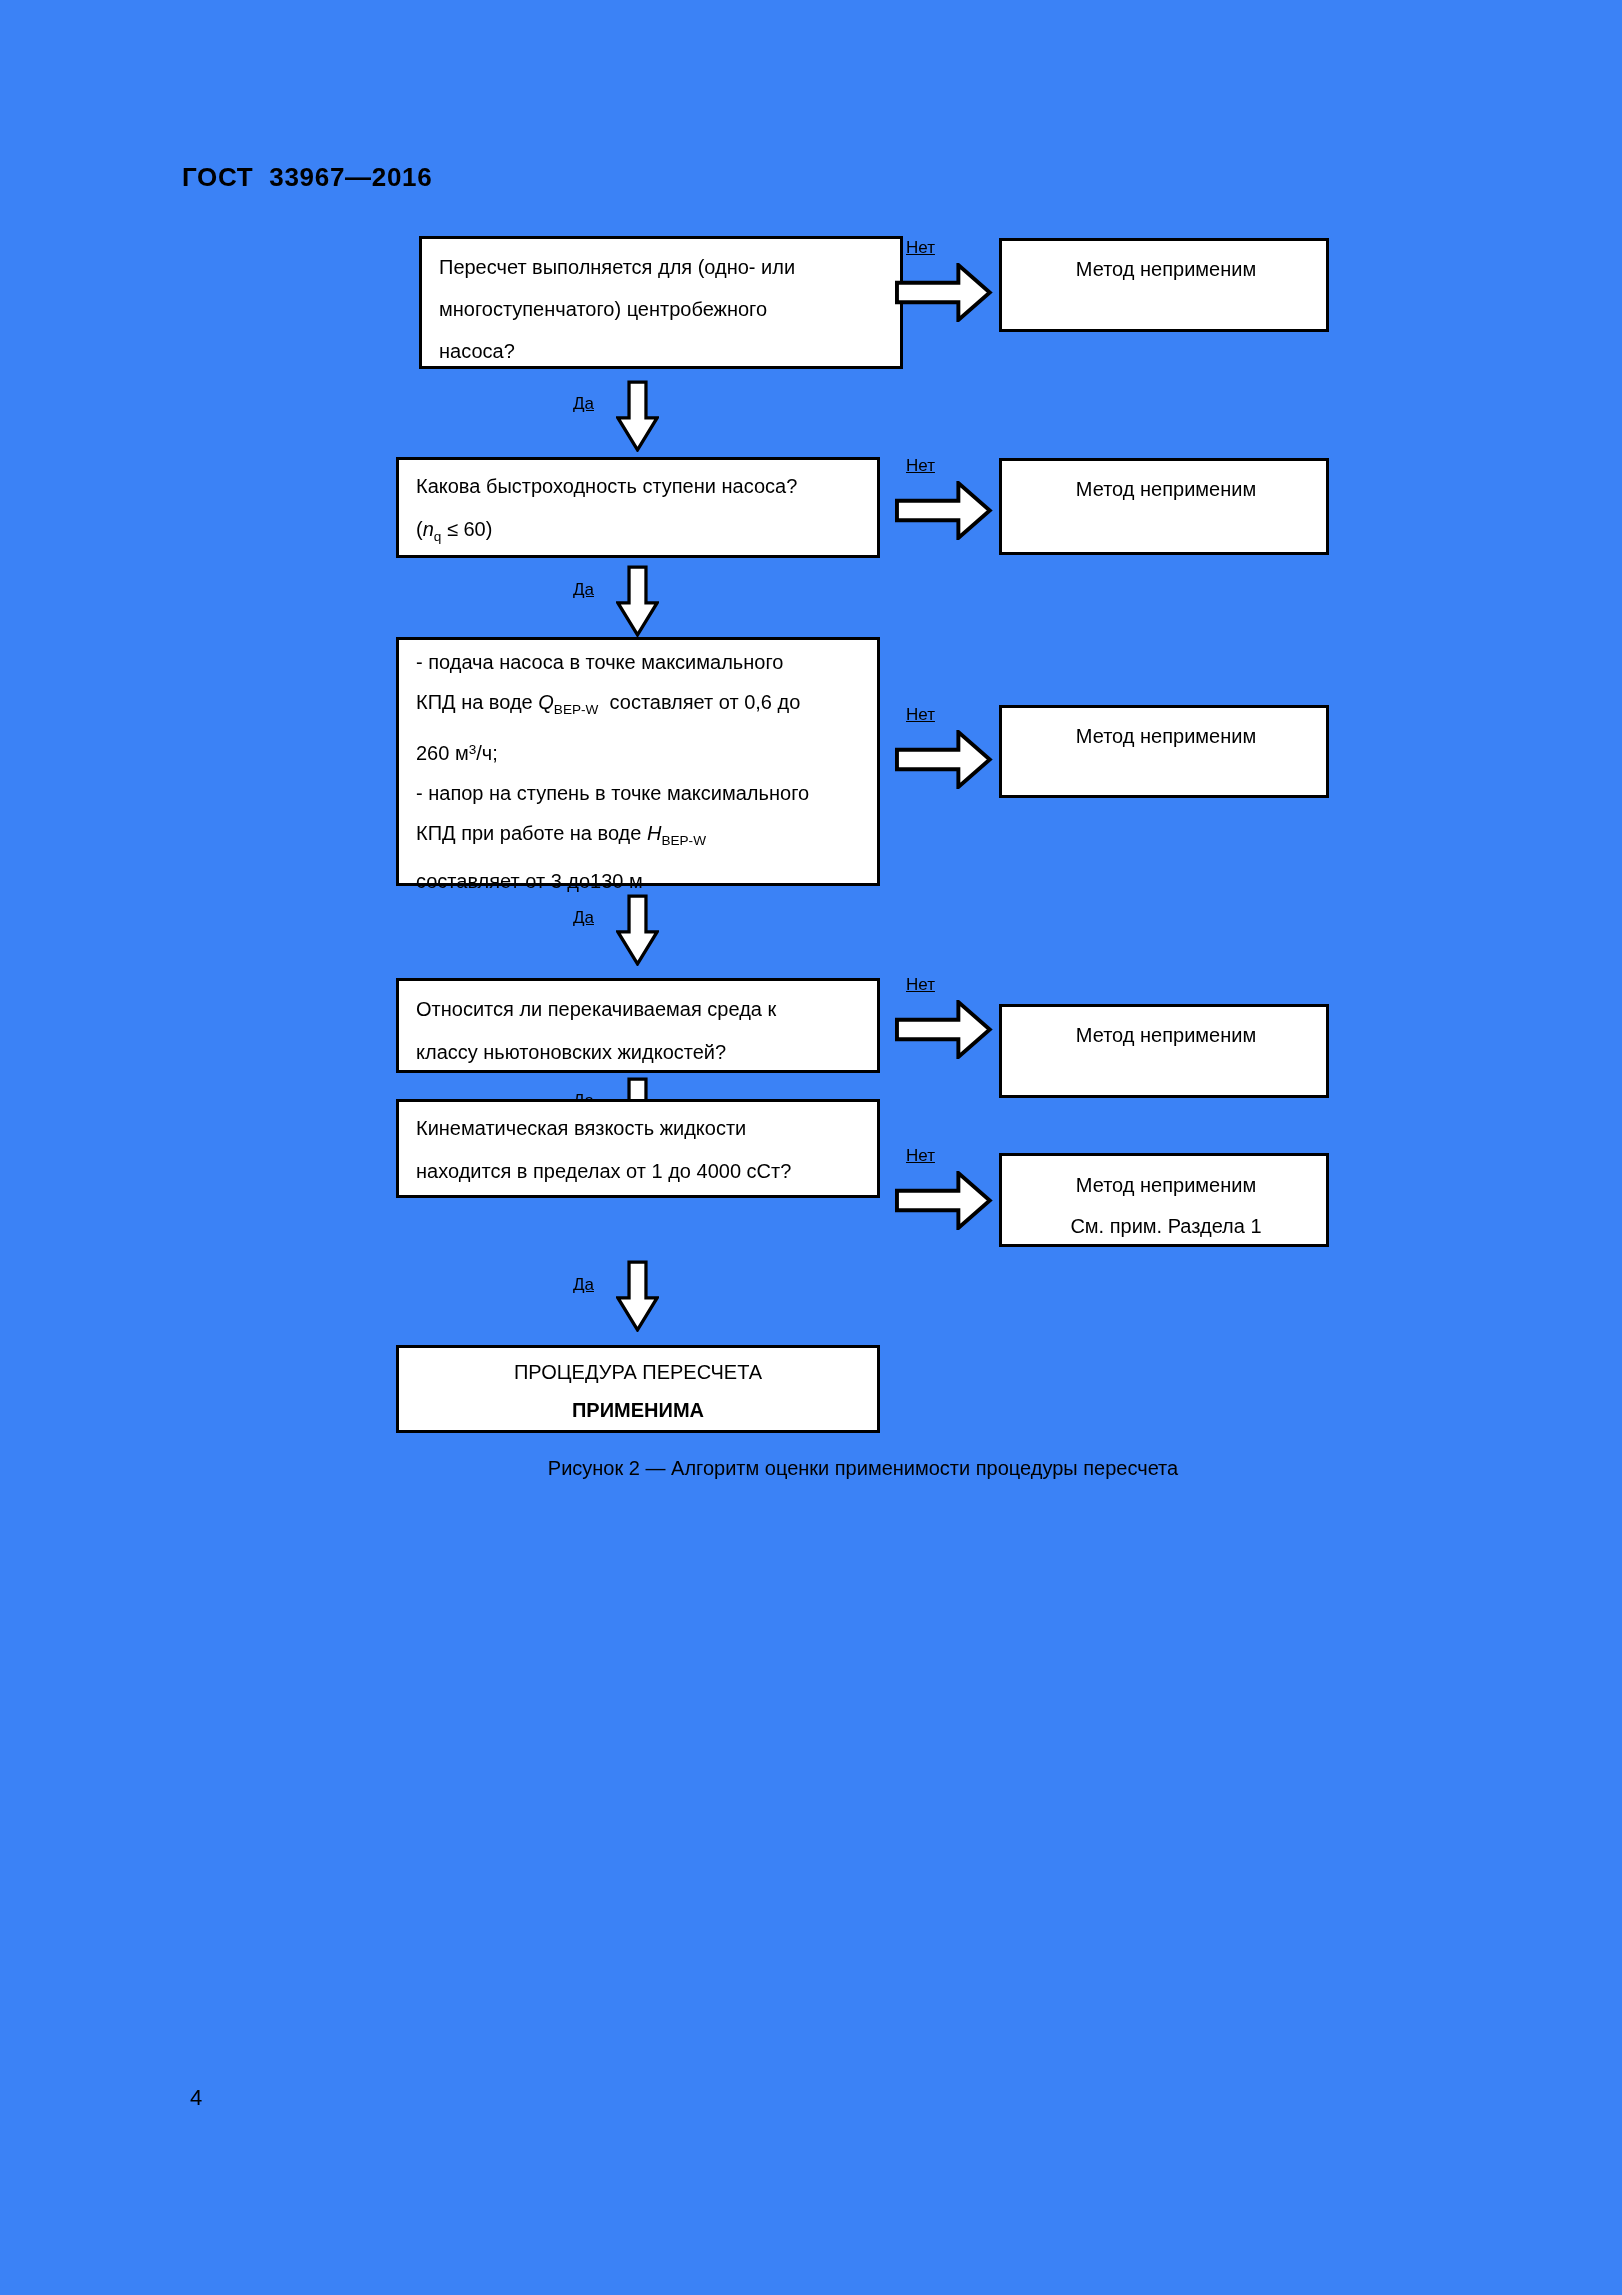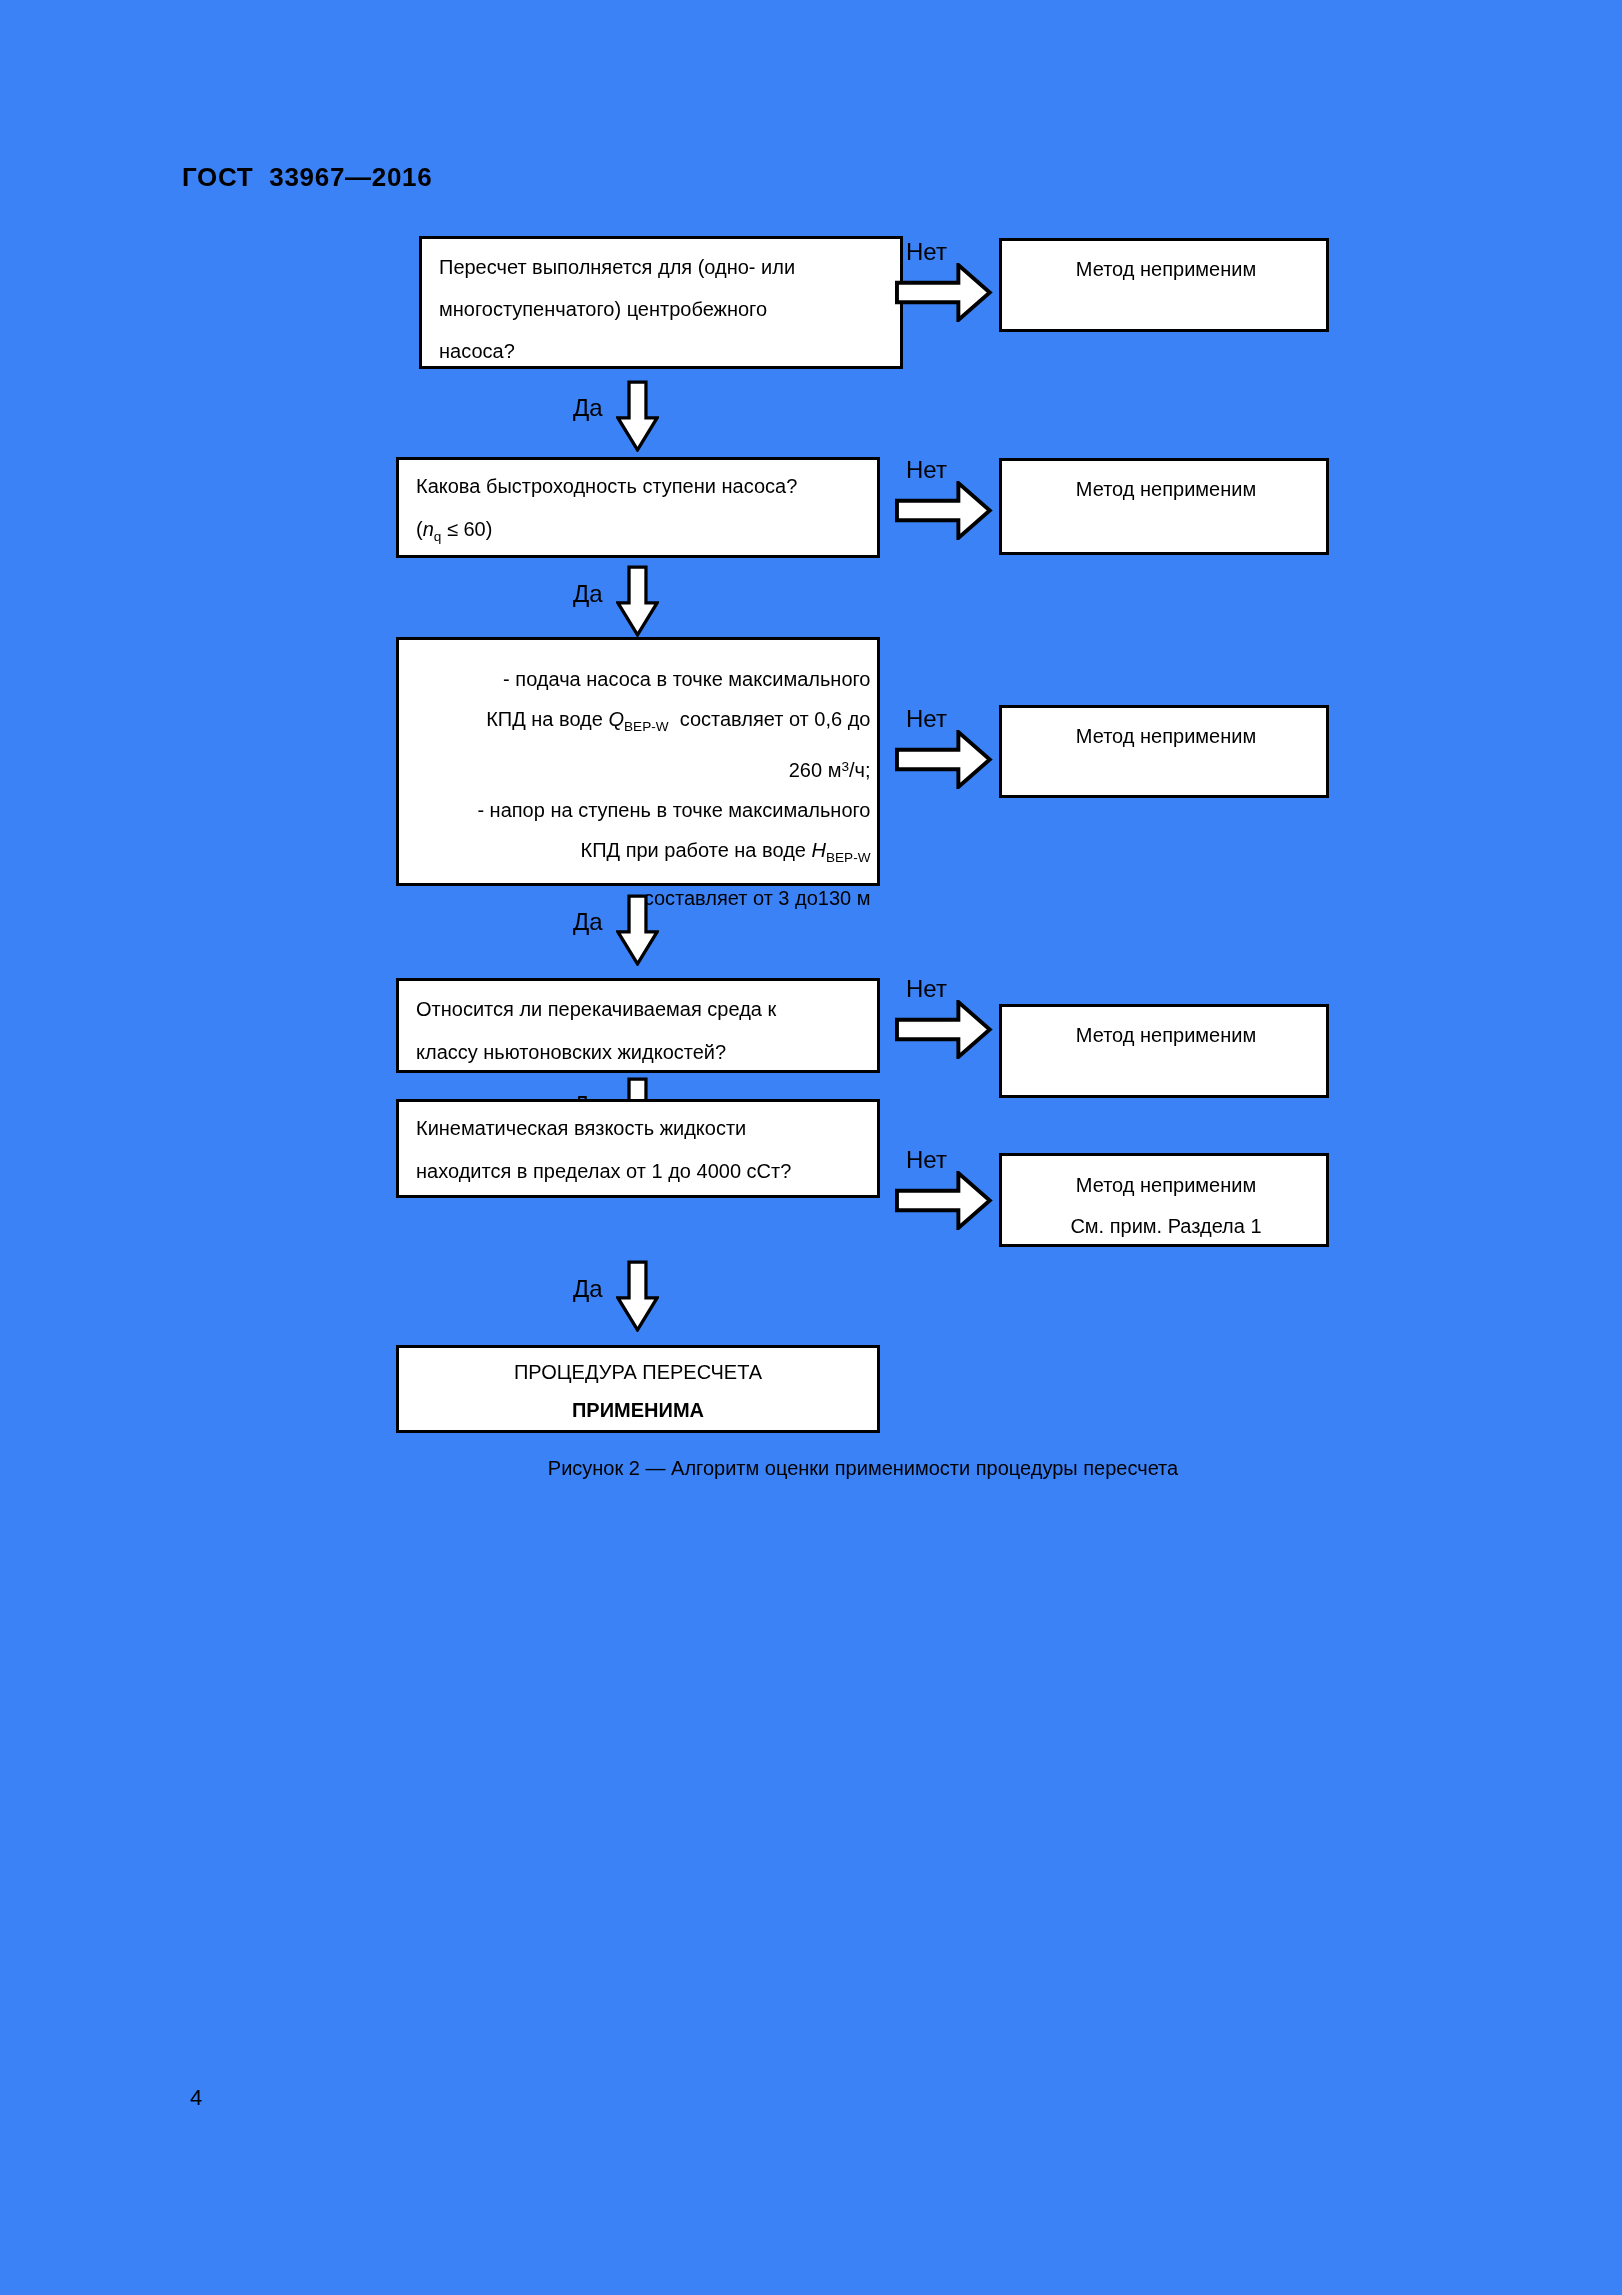--- a/index.html
+++ b/index.html
@@ -53,21 +53,22 @@
     padding-right: 0;
   }
   .center-line {
     text-align: center;
     font-size: 20px;
     white-space: pre;
   }
   .bold { font-weight: bold; }
   .lbl {
     position: absolute;
-    font-size: 24px;
+    font-size: 17px;
+    text-decoration: underline;
   }
   .arrow-svg { position: absolute; }
   sub { font-size: 68%; vertical-align: -0.35em; letter-spacing: 0; }
   sup { font-size: 68%; vertical-align: 0.45em; }
   i { font-style: italic; }
   .caption {
     position: absolute;
     left: 396px;
     top: 1457px;
     width: 934px;
@@ -116,21 +117,21 @@
   </svg>
   <div class="rbox" style="top:458px;height:97px;padding-top:17px;">
     <div class="box-line">Метод неприменим</div>
   </div>
 
   <div class="lbl" style="left:573px;top:580px;">Да</div>
   <svg class="arrow-svg" style="left:616px;top:565px;" width="43" height="72" viewBox="0 0 66 110">
     <polygon points="20,3 46,3 46,58 63,58 33,107 3,58 20,58" fill="#ffffff" stroke="#000000" stroke-width="5"></polygon>
   </svg>
 
-  <div class="qbox" style="top:637px;height:249px;padding-top:19px;text-align:right;">
+  <div class="qbox" style="top:637px;height:249px;padding-top:2px;">
     <div class="box-line" style="line-height:40px;">- подача насоса в точке максимального</div>
     <div class="box-line" style="line-height:40px;">КПД на воде <i>Q</i><sub>BEP-W</sub>  составляет от 0,6 до</div>
     <div class="box-line" style="line-height:40px;">260 м<sup>3</sup>/ч;</div>
     <div class="box-line" style="line-height:40px;">- напор на ступень в точке максимального</div>
     <div class="box-line" style="line-height:40px;">КПД при работе на воде <i>H</i><sub>BEP-W</sub></div>
     <div class="box-line" style="line-height:40px;">составляет от 3 до130 м</div>
   </div>
   <div class="lbl" style="left:906px;top:705px;">Нет</div>
   <svg class="arrow-svg" style="left:895px;top:730px;" width="98" height="59" viewBox="0 0 150 90">
     <polygon points="3,30 97,30 97,3 145,45 97,87 97,60 3,60" fill="#ffffff" stroke="#000000" stroke-width="6"></polygon>

